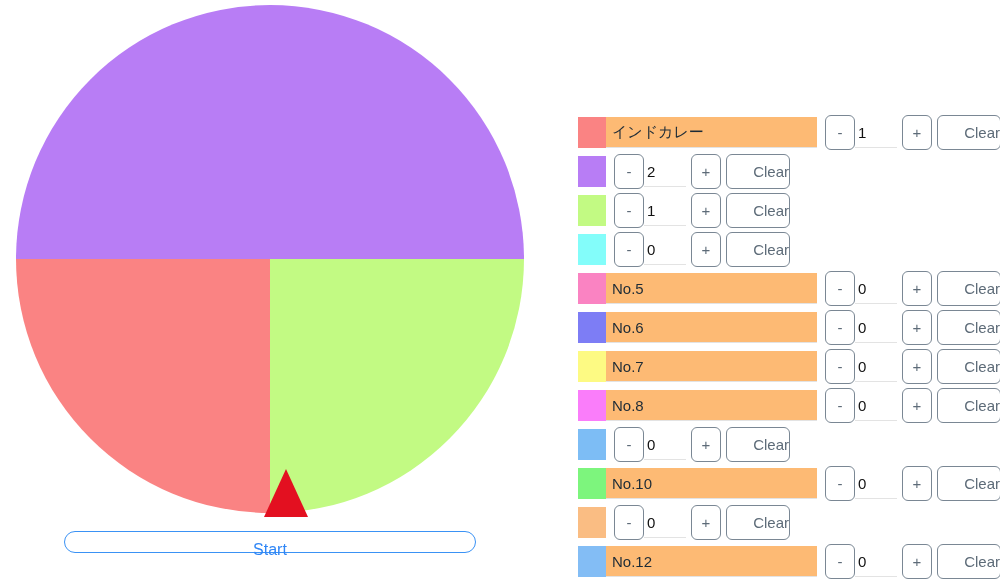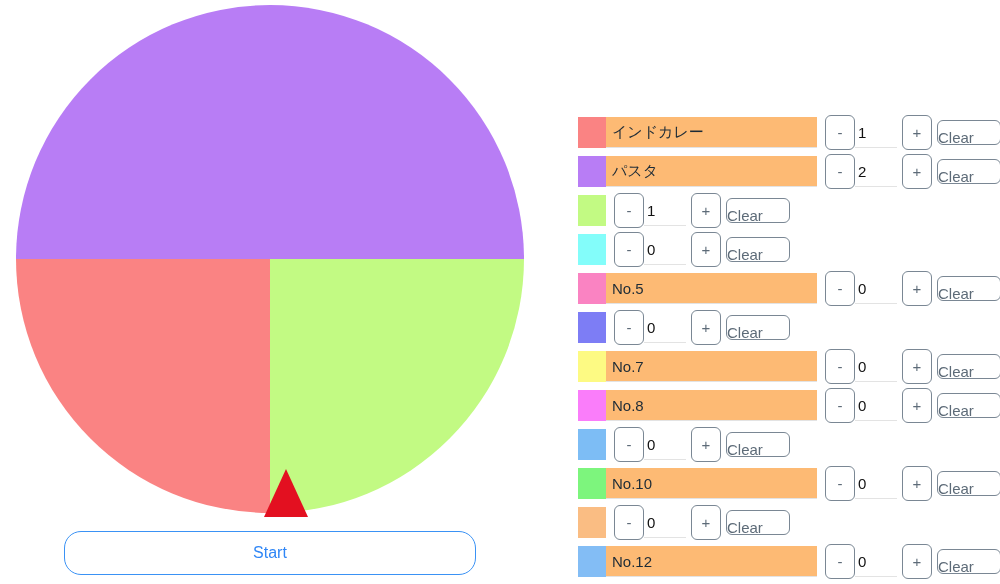--- a/index.html
+++ b/index.html
@@ -49,21 +49,21 @@
     top: 464px;
     width: 44px;
     height: 50px;
   }
 
   #start-button {
     position: absolute;
     left: 64px;
     top: 531px;
     width: 412px;
-    height: 44px;
+    height: 22px;
     border: 1px solid #3a92f5;
     border-radius: 17px;
     background: #ffffff;
     color: #2f86f6;
     font-size: 16px;
     font-family: "Liberation Sans", "DejaVu Sans", sans-serif;
     line-height: 36px;
     text-align: center;
     cursor: pointer;
     padding: 0;
@@ -137,29 +137,29 @@
     font-size: 15px;
     color: #111111;
     font-family: "Liberation Sans", "DejaVu Sans", sans-serif;
     padding: 0 3px;
     outline: none;
   }
 
   .clear-btn {
     width: 64px;
     min-width: 64px;
-    height: 25px;
+    height: 35px;
     align-self: center;
     border: 1px solid #7a8794;
     border-radius: 6px;
     background: #ffffff;
     color: #5d6b78;
     font-size: 15px;
     line-height: 33px;
-    text-align: left;
+    text-align: right;
     font-family: "Liberation Sans", "DejaVu Sans", sans-serif;
     cursor: pointer;
     padding: 0;
   }
 </style>
 </head>
 <body>
 
 <div id="app">
 
@@ -189,21 +189,20 @@
         <div class="gap-s"></div>
         <button class="step-btn">-</button>
         <input class="count-input" type="text" value="1" style="">
         <div class="gap-xs"></div>
         <button class="step-btn">+</button>
         <div class="gap-xs"></div>
         <button class="clear-btn">Clear</button>
       </div>
       <div class="entry-row">
         <div class="swatch" style="background: rgb(184, 125, 245);"></div>
-        <input class="name-input" type="text" value="パスタ" style="">
         <div class="gap-s"></div>
         <button class="step-btn">-</button>
         <input class="count-input" type="text" value="2" style="">
         <div class="gap-xs"></div>
         <button class="step-btn">+</button>
         <div class="gap-xs"></div>
         <button class="clear-btn">Clear</button>
       </div>
       <div class="entry-row">
         <div class="swatch" style="background: rgb(194, 250, 131);"></div>
@@ -231,20 +230,21 @@
         <div class="gap-s"></div>
         <button class="step-btn">-</button>
         <input class="count-input" type="text" value="0" style="">
         <div class="gap-xs"></div>
         <button class="step-btn">+</button>
         <div class="gap-xs"></div>
         <button class="clear-btn">Clear</button>
       </div>
       <div class="entry-row">
         <div class="swatch" style="background: rgb(125, 125, 245);"></div>
+        <input class="name-input" type="text" value="No.6" style="">
         <div class="gap-s"></div>
         <button class="step-btn">-</button>
         <input class="count-input" type="text" value="0" style="">
         <div class="gap-xs"></div>
         <button class="step-btn">+</button>
         <div class="gap-xs"></div>
         <button class="clear-btn">Clear</button>
       </div>
       <div class="entry-row">
         <div class="swatch" style="background: rgb(253, 250, 131);"></div>

